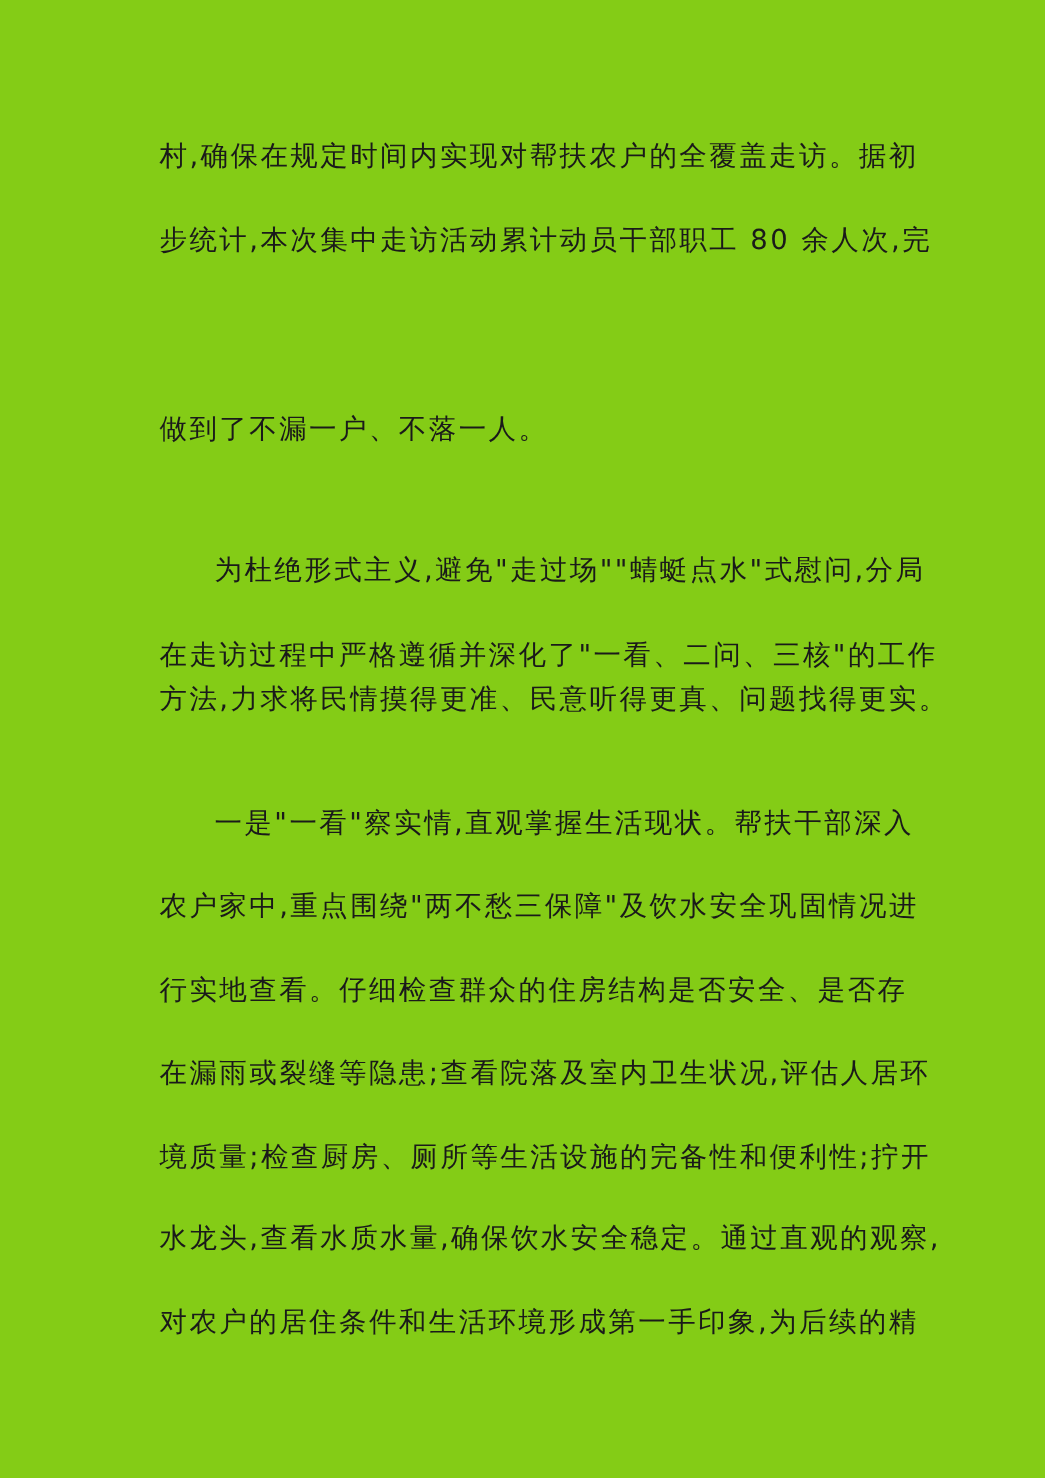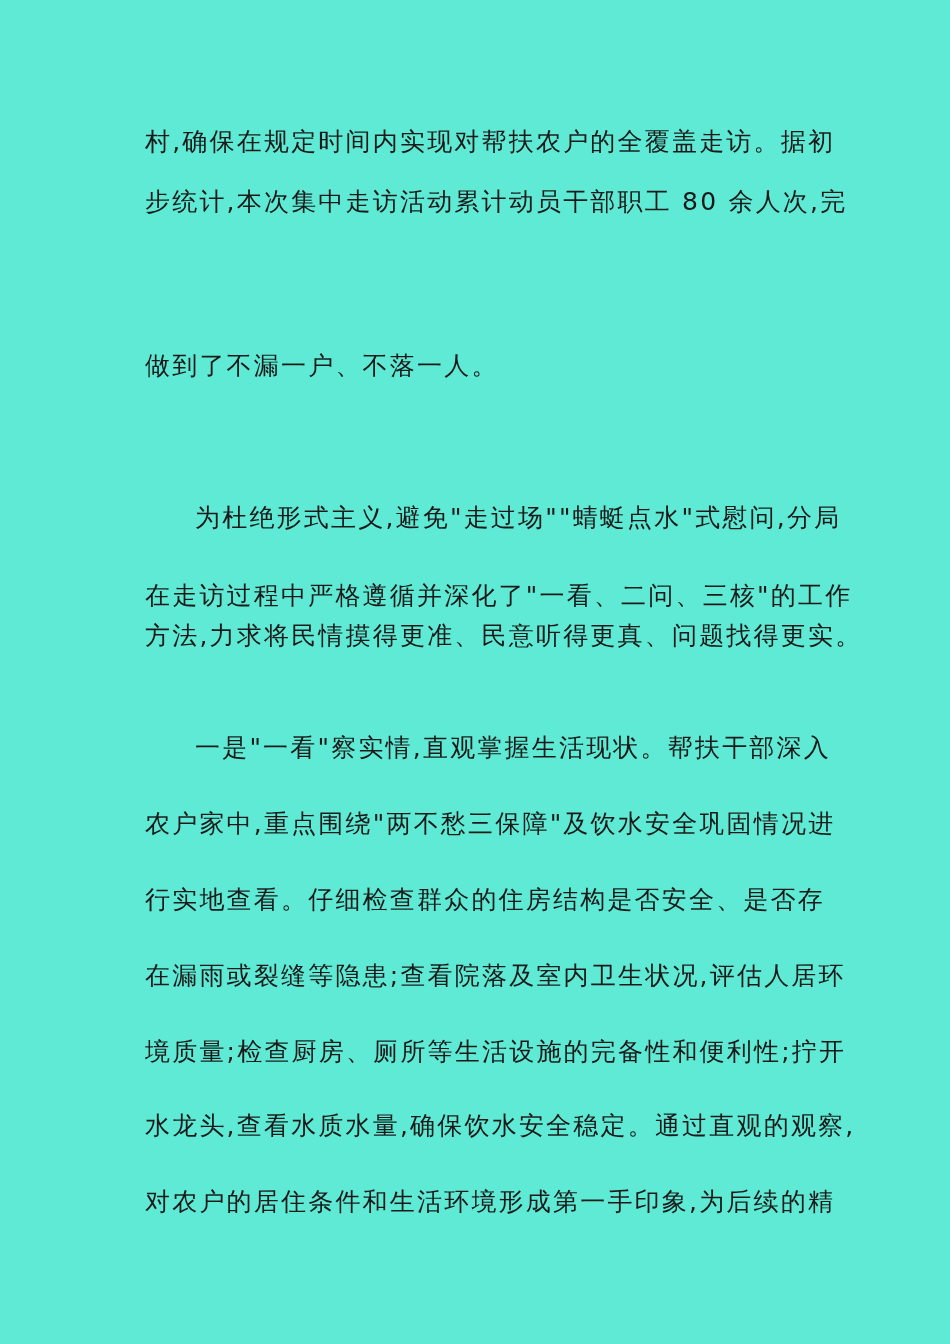--- a/index.html
+++ b/index.html
@@ -14,48 +14,49 @@
       overflow: hidden;
       font-family: "DejaVu Sans", "Liberation Sans", sans-serif;
       color: #1a1a1a;
     }
     .page {
       position: absolute;
       left: 0;
       top: 0;
       width: 950px;
       height: 1344px;
-      background: #5eead4;
+      background: #84cc16;
     }
     .line {
       position: absolute;
       left: 145px;
       width: 665px;
       font-size: 25px;
       line-height: 36px;
       height: 36px;
       white-space: nowrap;
       letter-spacing: 2.2px;
       text-align: justify;
       text-align-last: justify;
     }
     .line.last {
       text-align-last: left;
+      margin-top: 24px;
     }
     .line.indent {
       left: 195px;
       width: 615px;
     }
   </style>
 </head>
 <body>
 
 <div class="page">
   <div class="line" style="top:124px;">村,确保在规定时间内实现对帮扶农户的全覆盖走访。据初</div>
-  <div class="line" style="top:184px;">步统计,本次集中走访活动累计动员干部职工 80 余人次,完</div>
+  <div class="line" style="top:200px;">步统计,本次集中走访活动累计动员干部职工 80 余人次,完</div>
   <div class="line last" style="top:348px;">做到了不漏一户、不落一人。</div>
   <div class="line indent" style="top:500px; width:590px;">为杜绝形式主义,避免"走过场""蜻蜓点水"式慰问,分局</div>
   <div class="line" style="top:578px;">在走访过程中严格遵循并深化了"一看、二问、三核"的工作</div>
   <div class="line" style="top:618px;">方法,力求将民情摸得更准、民意听得更真、问题找得更实。</div>
   <div class="line indent" style="top:730px; width:590px;">一是"一看"察实情,直观掌握生活现状。帮扶干部深入</div>
   <div class="line" style="top:806px; width:640px;">农户家中,重点围绕"两不愁三保障"及饮水安全巩固情况进</div>
   <div class="line" style="top:882px; width:640px;">行实地查看。仔细检查群众的住房结构是否安全、是否存</div>
   <div class="line" style="top:958px; width:645px;">在漏雨或裂缝等隐患;查看院落及室内卫生状况,评估人居环</div>
   <div class="line" style="top:1108px;">水龙头,查看水质水量,确保饮水安全稳定。通过直观的观察,</div>
   <div class="line" style="top:1034px; width:645px;">境质量;检查厨房、厕所等生活设施的完备性和便利性;拧开</div>

